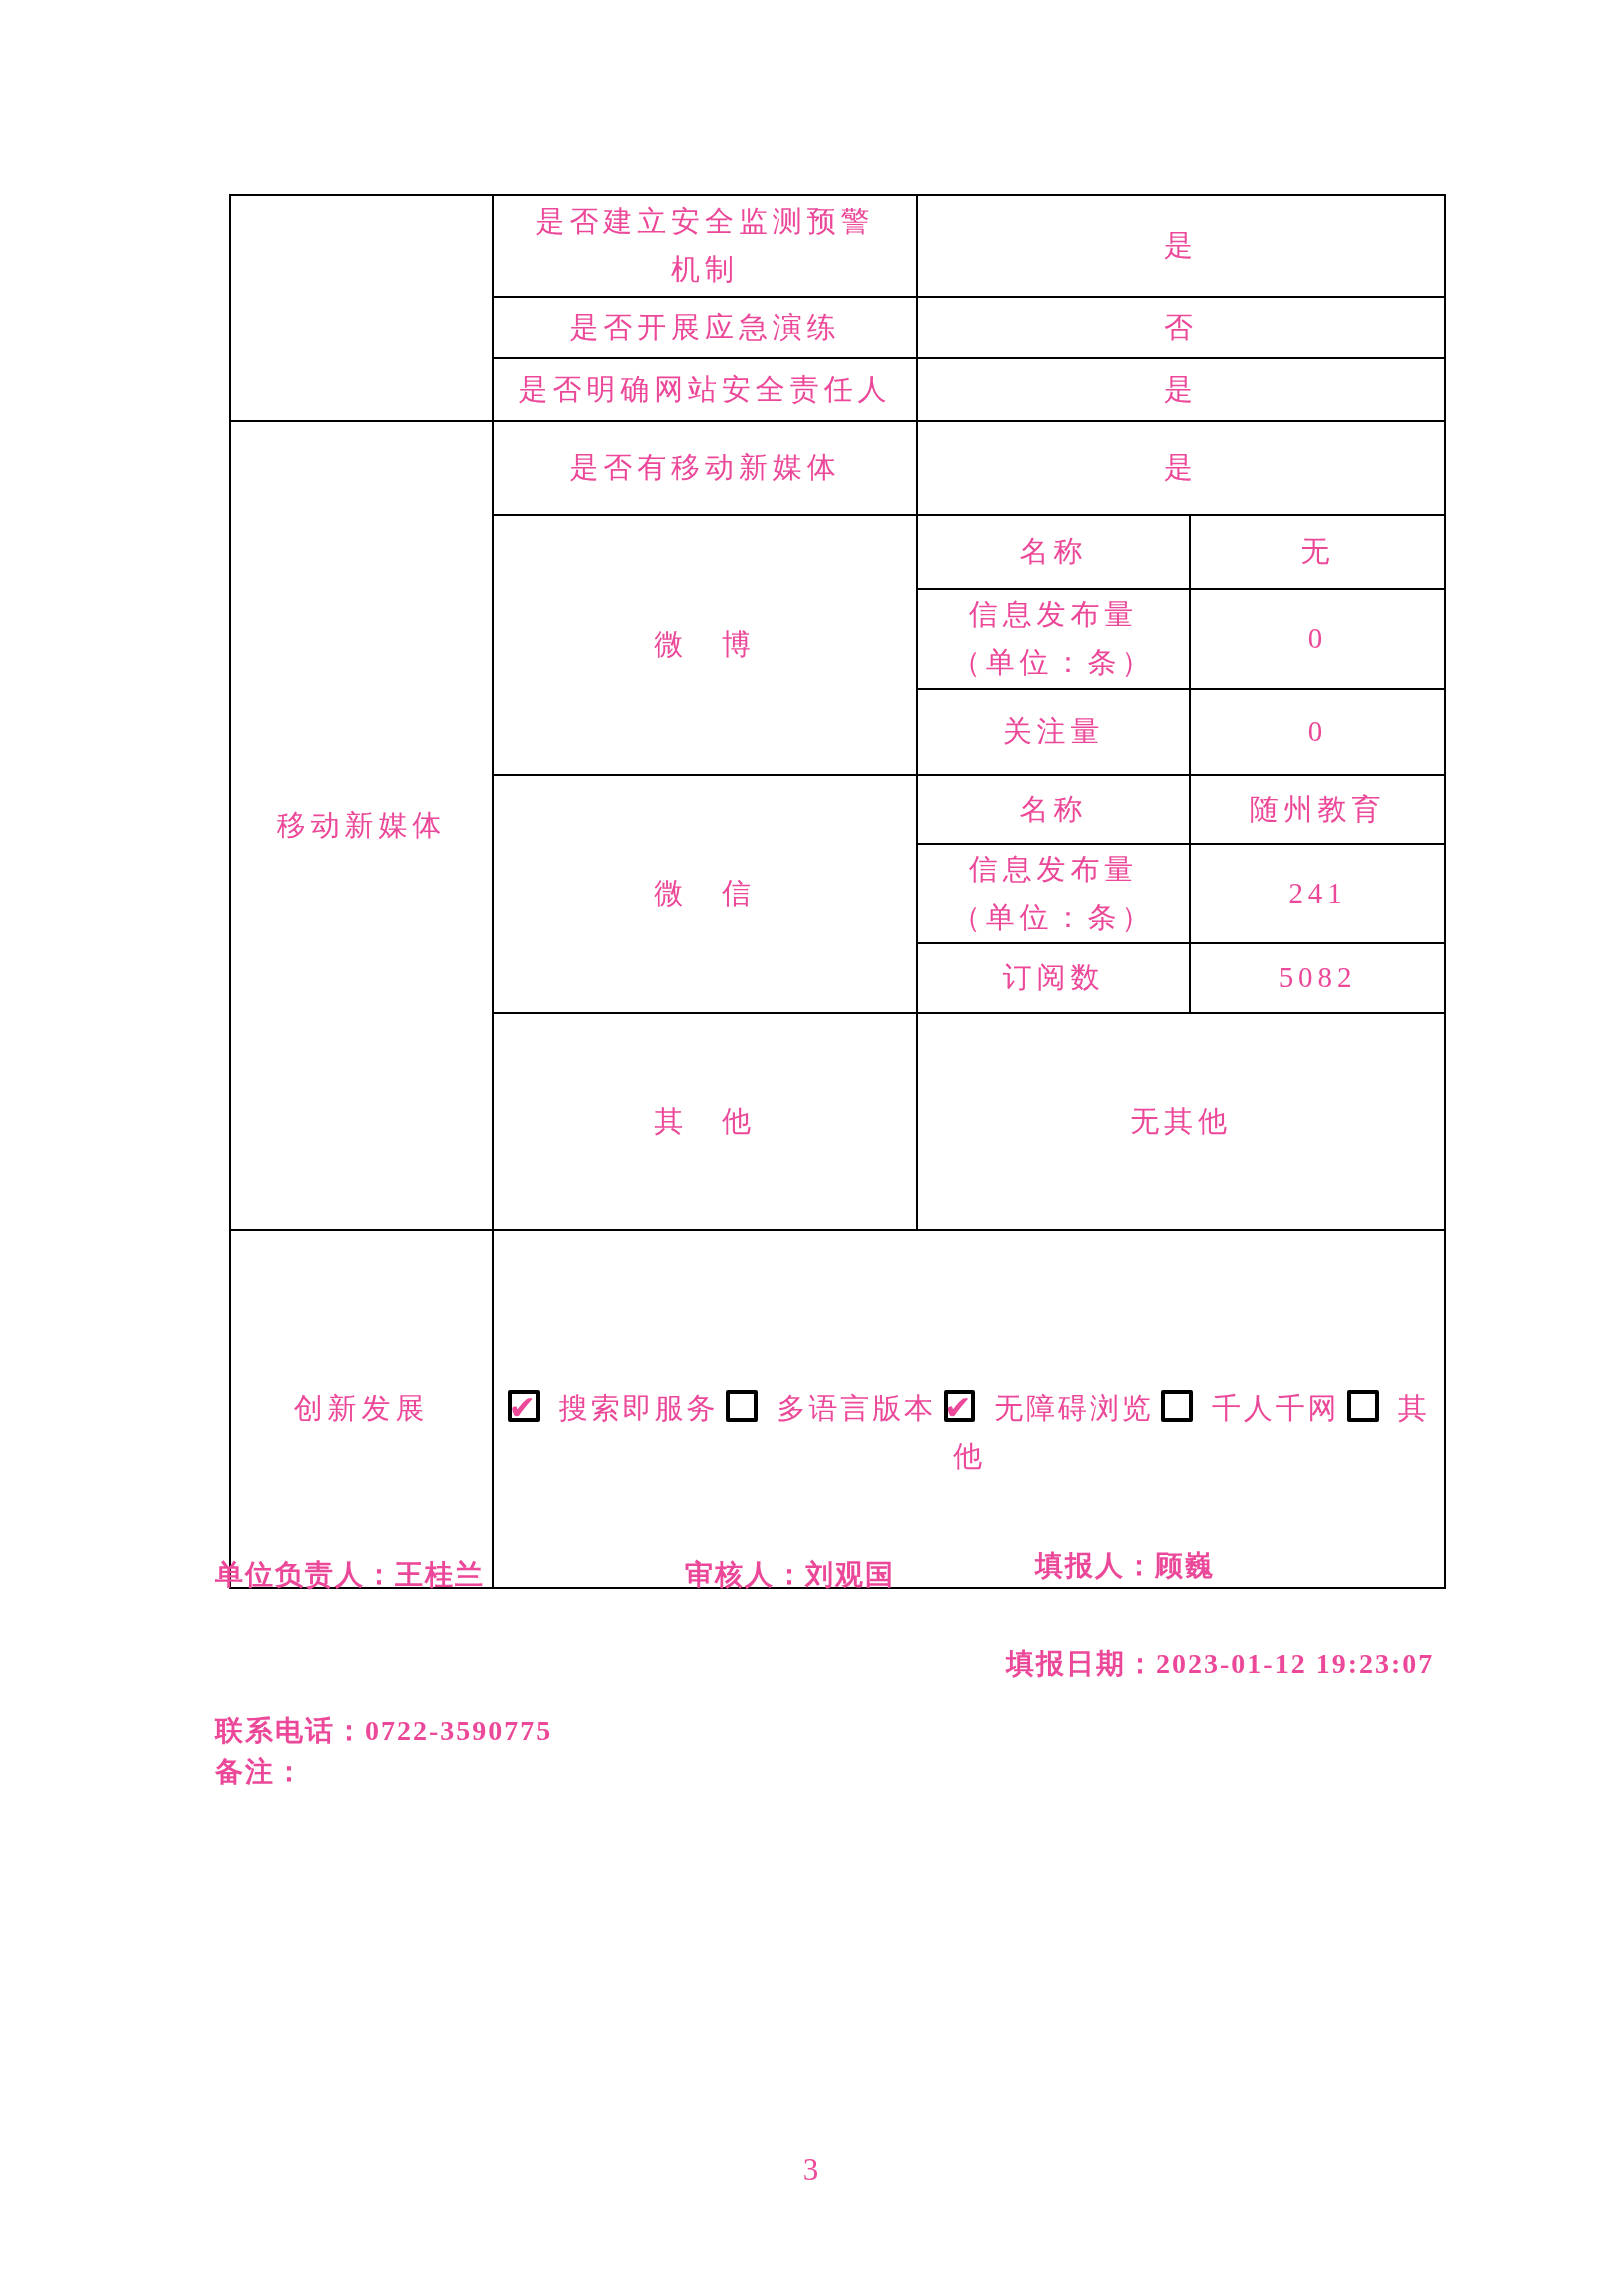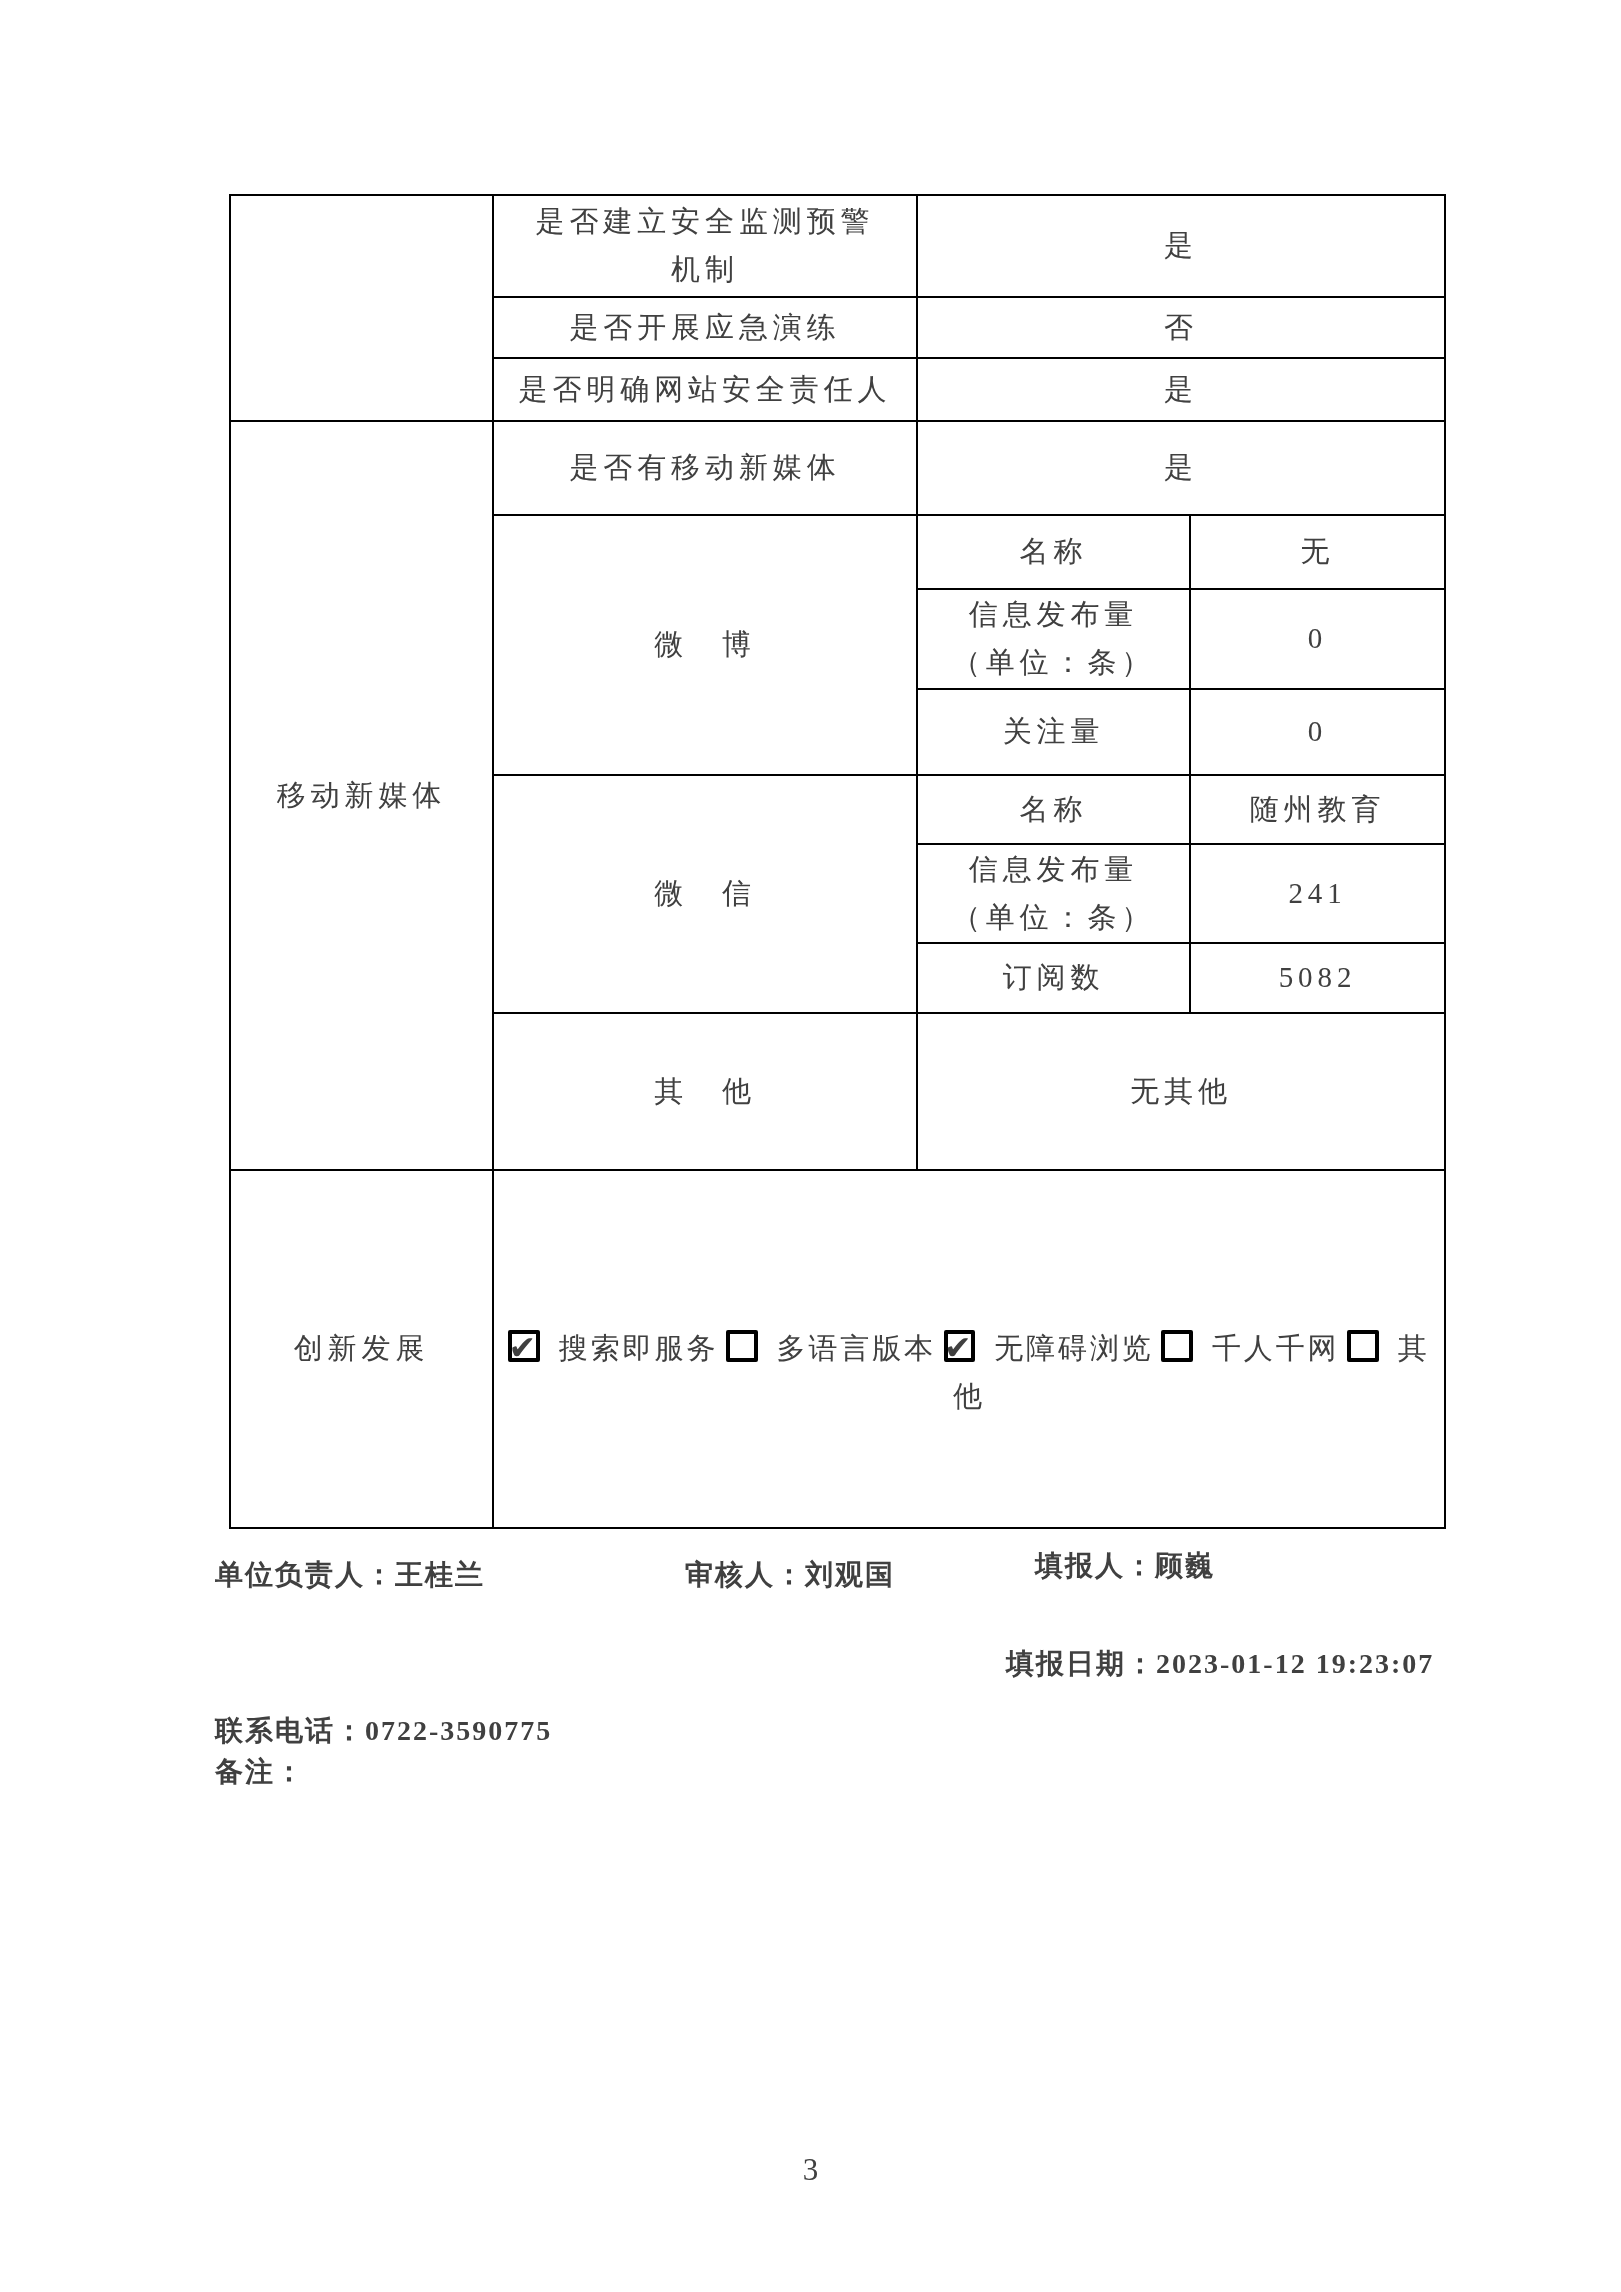--- a/index.html
+++ b/index.html
@@ -1,19 +1,19 @@
 <!DOCTYPE html>
 <html><head>
 <meta charset="utf-8">
 <style>
   html,body{margin:0;padding:0;background:#ffffff;}
   .sheet{
     position:relative;
     width:1621px;height:2293px;
-    background:#ffffff;color:#404040;
+    background:#ffffff;color:#ec4899;
     font-family:"Liberation Serif","DejaVu Serif",serif;
     overflow:hidden;
   }
   table.report{
     position:absolute;left:229px;top:194px;
     border-collapse:collapse;table-layout:fixed;
     width:1215px;
     border:2.9px solid #000;
   }
   table.report td{
@@ -107,21 +107,21 @@
     </tr>
     <tr style="height:99px">
       <td>信息发布量
 （单位：条）</td>
       <td class="num">241</td>
     </tr>
     <tr style="height:70px">
       <td>订阅数</td>
       <td class="num">5082</td>
     </tr>
-    <tr style="height:157px">
+    <tr style="height:217px">
       <td class="sec-b">其　他</td>
       <td colspan="2" class="sec-b">无其他</td>
     </tr>
 
     <tr style="height:358px">
       <td>创新发展</td>
       <td colspan="3" class="cbrow">
         <span class="cb" data-checked="true"></span><span class="cb-label">搜索即服务</span><span class="cb" data-checked="false"></span><span class="cb-label">多语言版本</span><span class="cb" data-checked="true"></span><span class="cb-label">无障碍浏览</span><span class="cb" data-checked="false"></span><span class="cb-label">千人千网</span><span class="cb" data-checked="false"></span><span class="cb-label">其他</span>
       </td>
     </tr>

